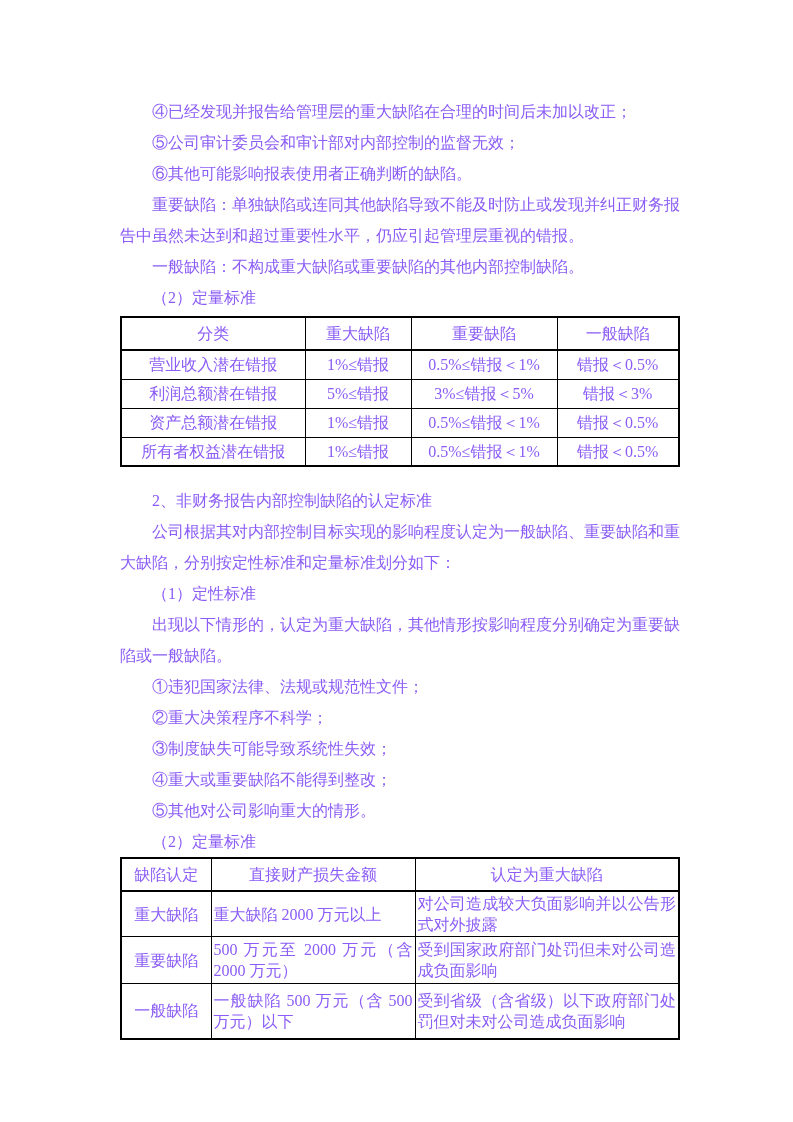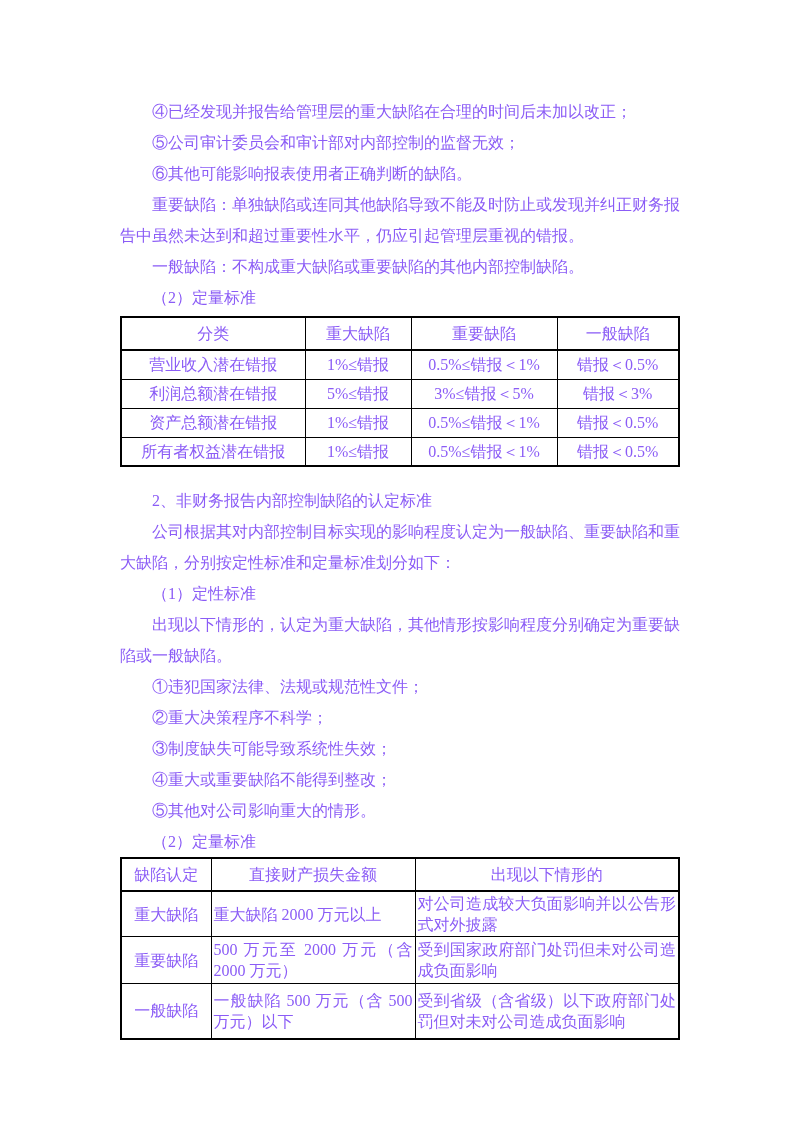--- a/index.html
+++ b/index.html
@@ -120,21 +120,21 @@
   <table class="tbl tbl2">
     <colgroup>
       <col style="width:90px">
         <col style="width:204px">
         <col style="width:264px">
     </colgroup>
     <thead>
       <tr>
         <th>缺陷认定</th>
         <th>直接财产损失金额</th>
-        <th>出现以下情形的</th>
+        <th>认定为重大缺陷</th>
       </tr>
     </thead>
     <tbody>
       <tr class="r1">
         <td>重大缺陷</td>
         <td class="cell-justify">重大缺陷 2000 万元以上</td>
         <td class="cell-justify">对公司造成较大负面影响并以公告形式对外披露</td>
       </tr>
       <tr class="r2">
         <td>重要缺陷</td>

